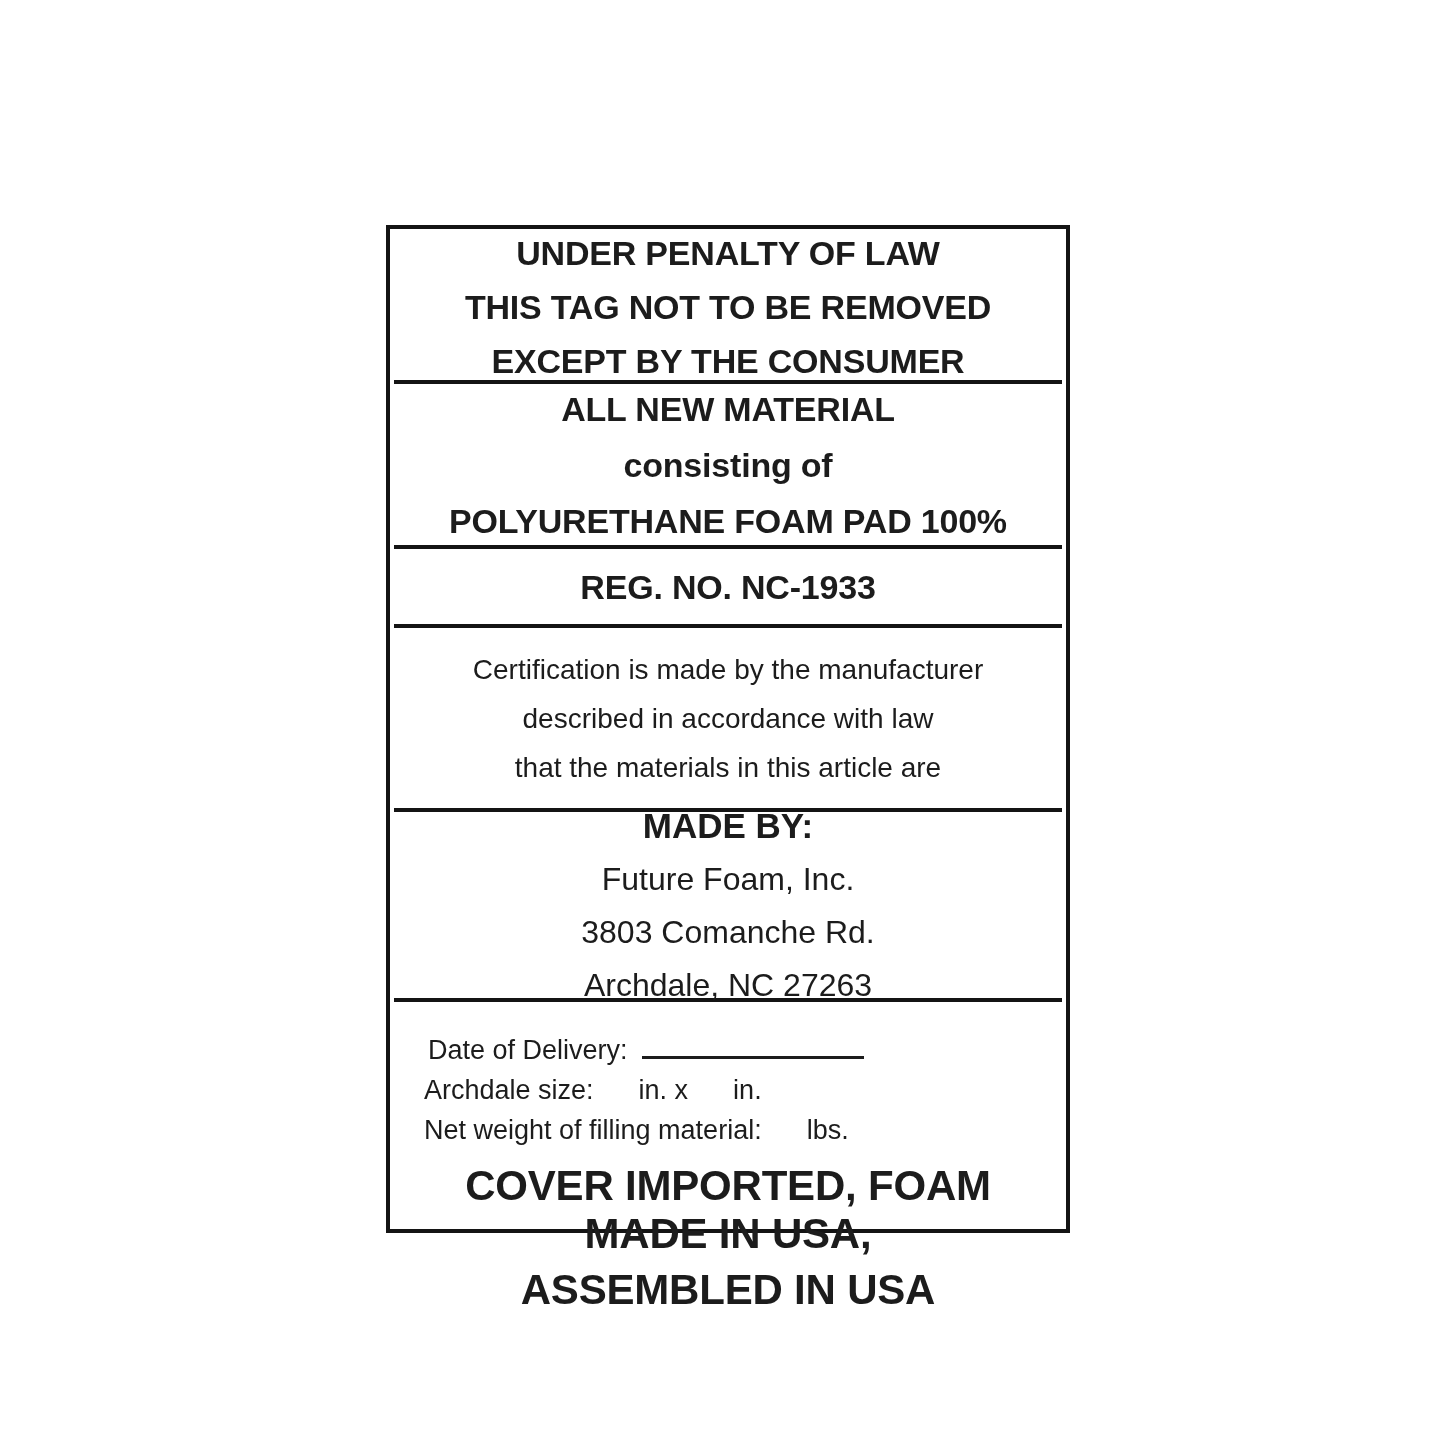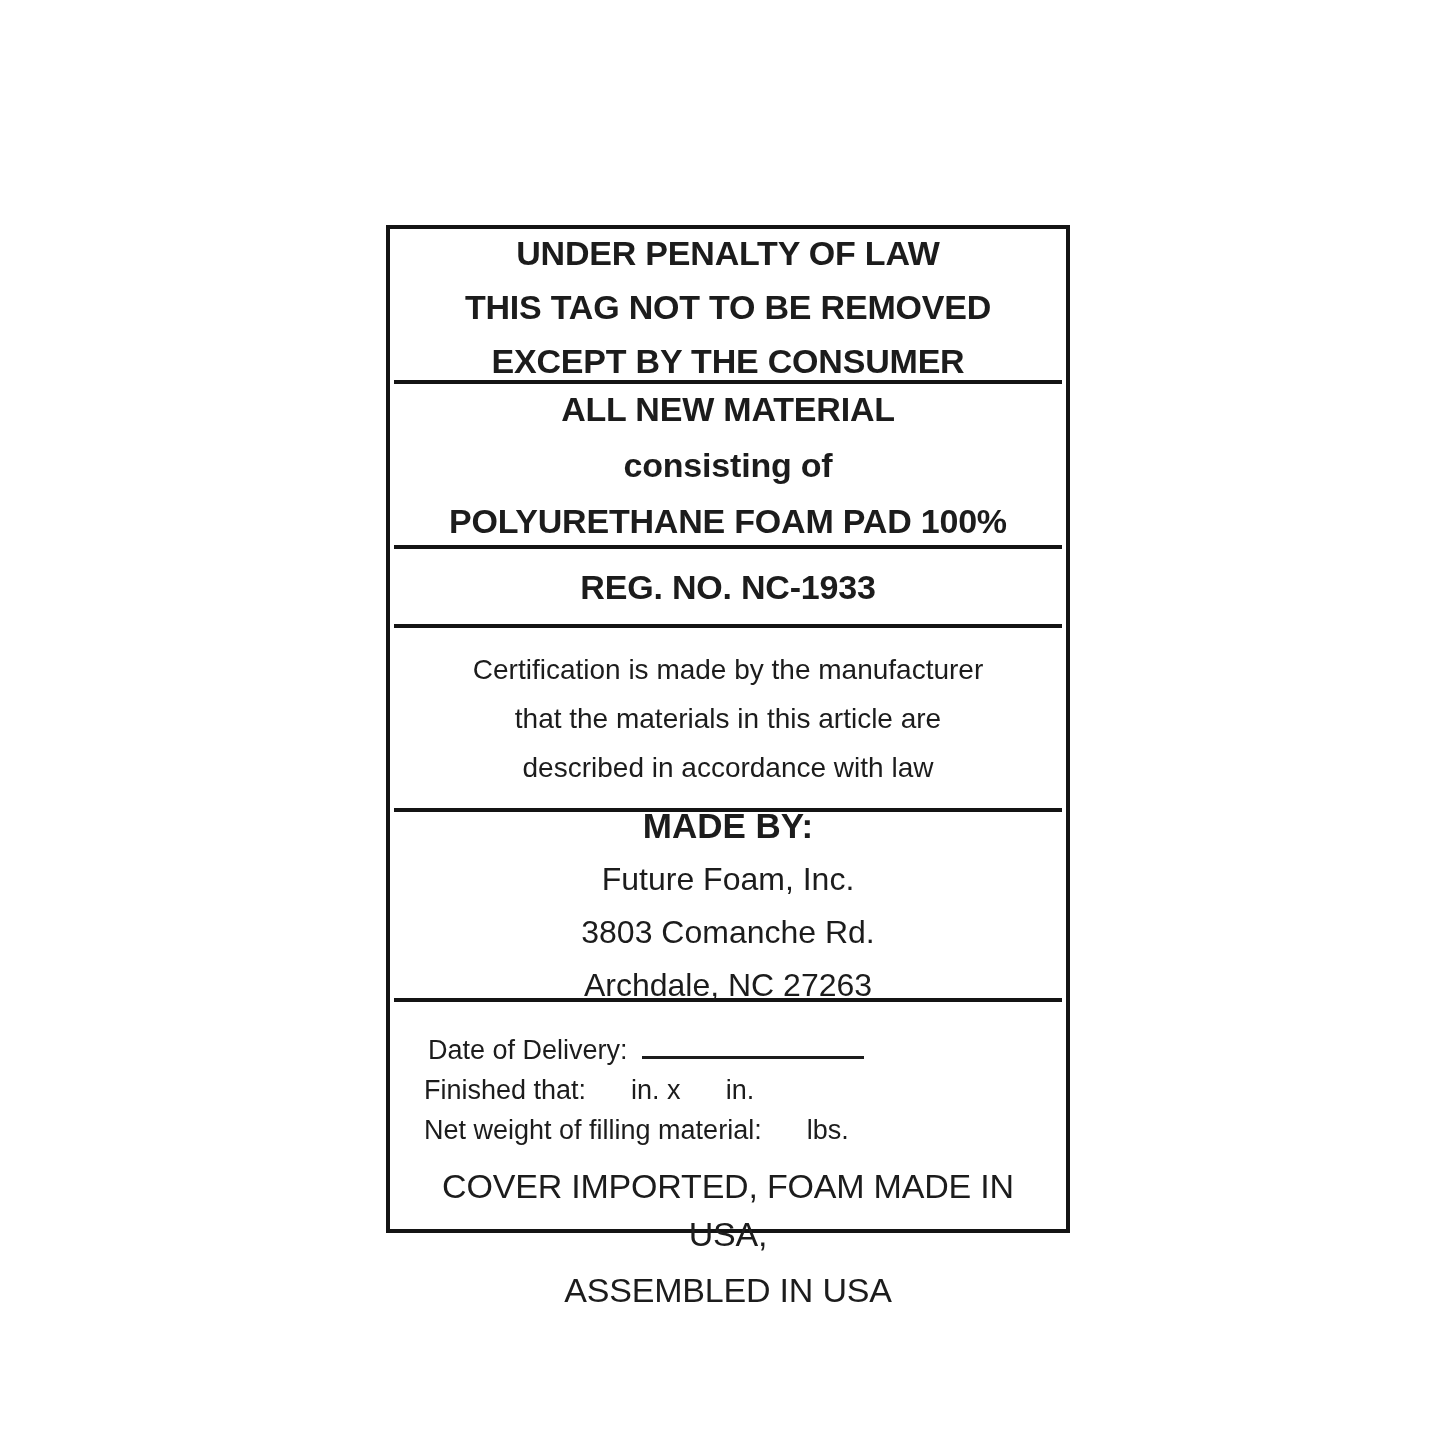--- a/index.html
+++ b/index.html
@@ -63,22 +63,22 @@
     width: 222px;
     margin-left: 10px;
     border-bottom: 3px solid var(--text);
     height: 24px;
     vertical-align: baseline;
   }
   .origin {
     margin-top: auto;
     margin-bottom: 16px;
     text-align: center;
-    font-weight: normal;
-    font-size: 34px;
+    font-weight: bold;
+    font-size: 42px;
     line-height: 48px;
     letter-spacing: -0.2px;
   }
 </style>
 </head>
 <body>
 
 <div class="page">
   <div class="law-label">
 
@@ -93,35 +93,35 @@
       <div class="bold-lg">consisting of</div>
       <div class="bold-lg">POLYURETHANE FOAM PAD 100%</div>
     </section>
 
     <section class="sec sec-reg">
       <div class="reg-line">REG. NO. NC-1933</div>
     </section>
 
     <section class="sec sec-cert">
       <div class="cert-line">Certification is made by the manufacturer</div>
+      <div class="cert-line">described in accordance with law</div>
       <div class="cert-line">that the materials in this article are</div>
-      <div class="cert-line">described in accordance with law</div>
     </section>
 
     <section class="sec sec-madeby">
       <div class="madeby-heading">MADE BY:</div>
       <div class="madeby-line">Future Foam, Inc.</div>
       <div class="madeby-line">3803 Comanche Rd.</div>
       <div class="madeby-line">Archdale, NC  27263</div>
     </section>
 
     <section class="sec sec-details">
       <div class="details">
         <div class="detail-line"><span>Date of Delivery:</span><span class="blank-underline"></span></div>
-        <div class="detail-line">Finished that:      in. x      in.</div>
+        <div class="detail-line">Archdale size:      in. x      in.</div>
         <div class="detail-line">Net weight of filling material:      lbs.</div>
       </div>
       <div class="origin">
         <div>COVER IMPORTED, FOAM MADE IN USA,</div>
         <div>ASSEMBLED IN USA</div>
       </div>
     </section>
 
   </div>
 </div>

